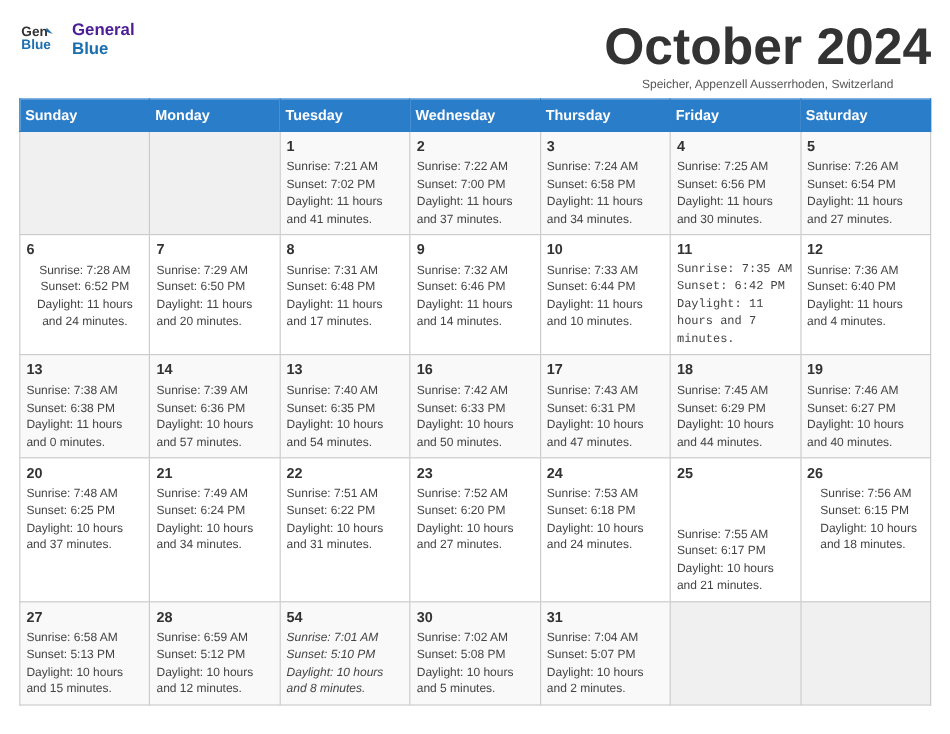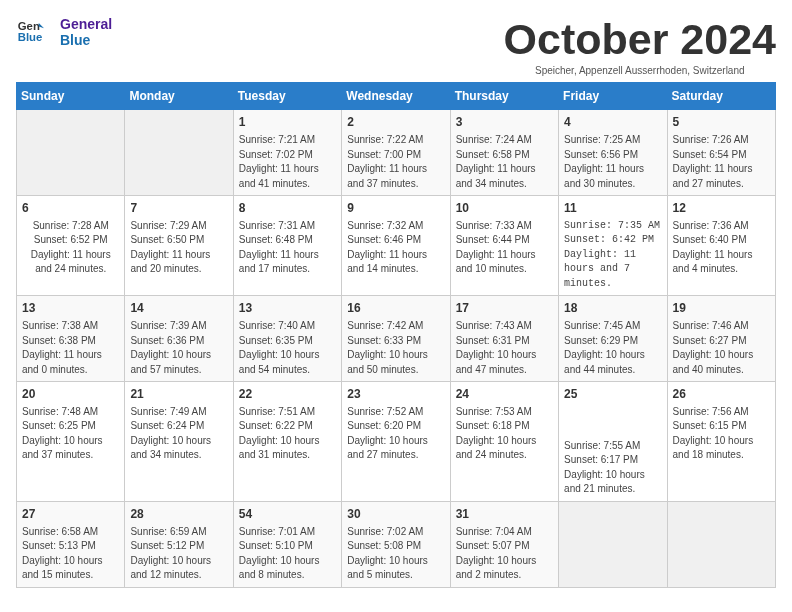--- a/index.html
+++ b/index.html
@@ -271,41 +271,41 @@
 Daylight: 10 hours and 24 minutes.</div>
         </td>
         <td>
           <span class="day-num">25</span>
           <div class="day-info" style="white-space: pre-line; margin-top: 36px;">Sunrise: 7:55 AM
 Sunset: 6:17 PM
 Daylight: 10 hours and 21 minutes.</div>
         </td>
         <td>
           <span class="day-num">26</span>
-          <div class="day-info" style="white-space: pre-line;">Sunrise: 7:56 AM
+          <div class="day-info" style="white-space: pre-line; margin-left: 11px;">Sunrise: 7:56 AM
 Sunset: 6:15 PM
 Daylight: 10 hours and 18 minutes.</div>
         </td>
       </tr>
       <tr>
         <td>
           <span class="day-num">27</span>
           <div class="day-info" style="white-space: pre-line;">Sunrise: 6:58 AM
 Sunset: 5:13 PM
 Daylight: 10 hours and 15 minutes.</div>
         </td>
         <td>
           <span class="day-num">28</span>
           <div class="day-info" style="white-space: pre-line;">Sunrise: 6:59 AM
 Sunset: 5:12 PM
 Daylight: 10 hours and 12 minutes.</div>
         </td>
         <td>
           <span class="day-num">54</span>
-          <div class="day-info" style="white-space: pre-line;">Sunrise: 7:01 AM
+          <div class="day-info" style="white-space: pre-line; font-style: italic;">Sunrise: 7:01 AM
 Sunset: 5:10 PM
 Daylight: 10 hours and 8 minutes.</div>
         </td>
         <td>
           <span class="day-num">30</span>
           <div class="day-info" style="white-space: pre-line;">Sunrise: 7:02 AM
 Sunset: 5:08 PM
 Daylight: 10 hours and 5 minutes.</div>
         </td>
         <td>

